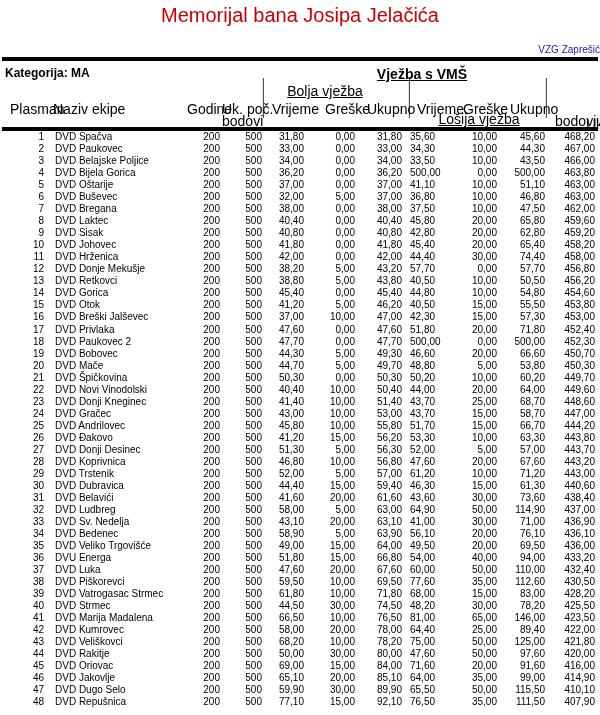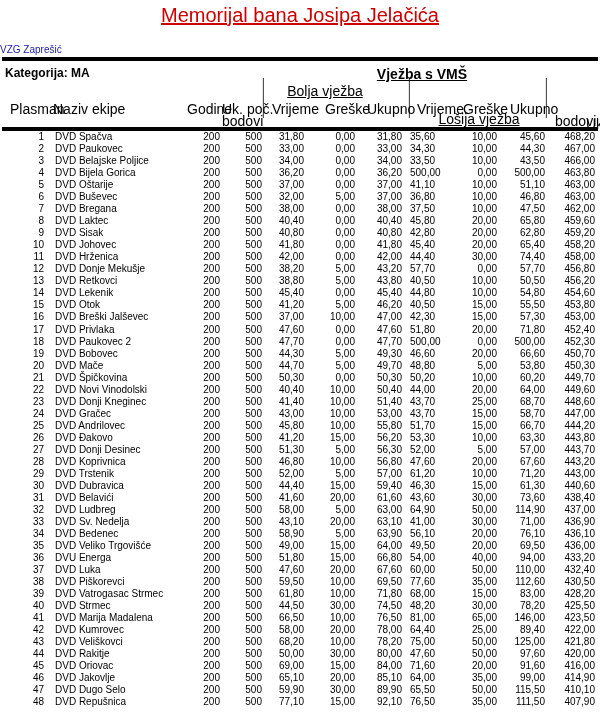--- a/index.html
+++ b/index.html
@@ -1,20 +1,20 @@
 <!DOCTYPE html>
 <html><head>
 <meta charset="utf-8">
 <style>
   html, body { margin: 0; padding: 0; background: #ffffff; }
   body { width: 600px; height: 715px; overflow: hidden; position: relative;
          font-family: "Liberation Sans", sans-serif; color: #000; }
   .title { position: absolute; left: 0; top: 4px; width: 600px; text-align: center;
-           color: #cc0000; font-size: 20px; text-decoration: underline; }
-  .org { position: absolute; left: 0; top: 44px; width: 600px; text-align: left;
+           color: #cc0000; font-size: 20px; }
+  .org { position: absolute; left: 0; top: 44px; width: 600px; text-align: right;
          color: #1a1aa6; font-size: 10px; }
   .rule { position: absolute; left: 2px; width: 596px; height: 4px; background: #000; }
   .rule.top { top: 57px; }
   .rule.bottom { top: 127px; }
   .category { position: absolute; left: 5px; top: 66px; font-weight: bold; font-size: 12px; }
   .hdr { position: absolute; font-size: 14px; white-space: nowrap; }
   .ul { text-decoration: underline; }
   .bold { font-weight: bold; }
   .pipe { position: absolute; font-size: 10px; color: #000; line-height: 10px; }
   .r { text-align: right; }
@@ -230,21 +230,21 @@
       <span class="cell-b-vr">38,80</span>
       <span class="cell-b-gr">5,00</span>
       <span class="cell-b-uk">43,80</span>
       <span class="cell-l-vr">40,50</span>
       <span class="cell-l-gr">10,00</span>
       <span class="cell-l-uk">50,50</span>
       <span class="cell-total">456,20</span>
     </div>
     <div class="row">
       <span class="cell-rank">14</span>
-      <span class="cell-name">DVD Lekenik</span>
+      <span class="cell-name">DVD Gorica</span>
       <span class="cell-god">200</span>
       <span class="cell-uk">500</span>
       <span class="cell-b-vr">45,40</span>
       <span class="cell-b-gr">0,00</span>
       <span class="cell-b-uk">45,40</span>
       <span class="cell-l-vr">44,80</span>
       <span class="cell-l-gr">10,00</span>
       <span class="cell-l-uk">54,80</span>
       <span class="cell-total">454,60</span>
     </div>

